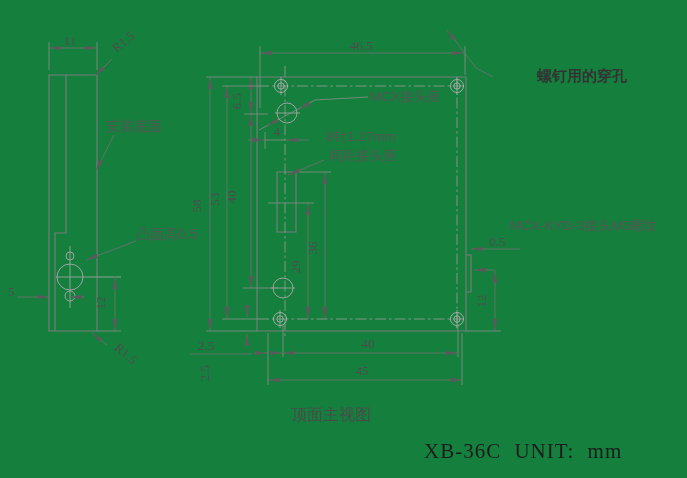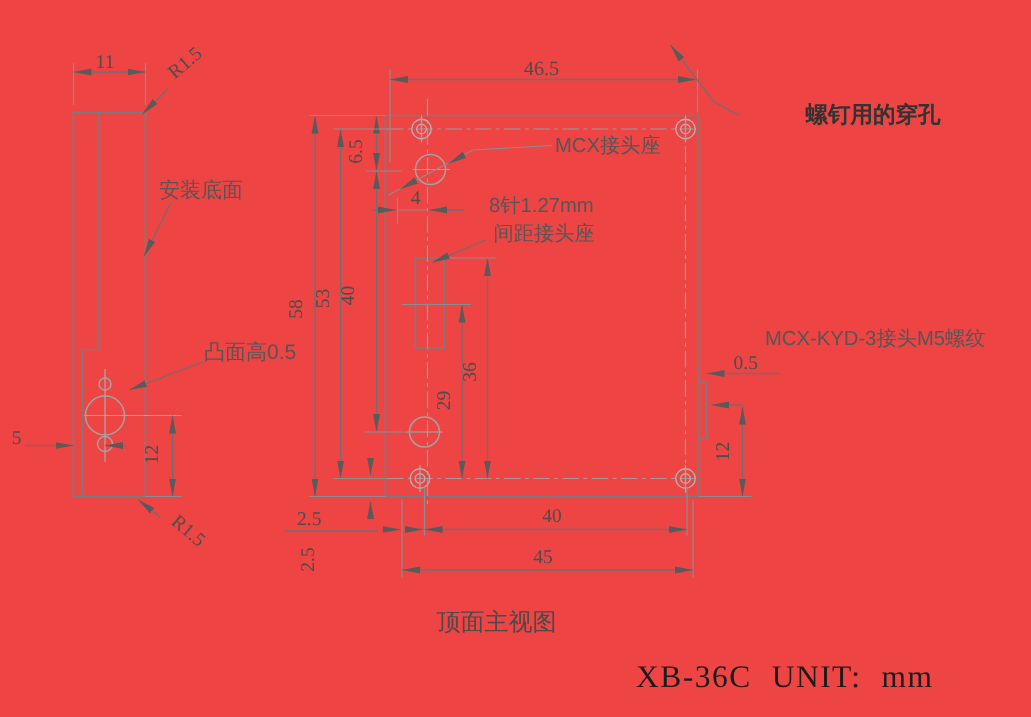--- a/index.html
+++ b/index.html
@@ -1,16 +1,16 @@
 <!DOCTYPE html>
 <html><head>
 <meta charset="utf-8">
 <style>
   html,body{margin:0;padding:0;background:#ffffff;}
-  .page{position:relative;width:687px;height:478px;background:#ef4444;overflow:hidden;
+  .page{position:relative;width:687px;height:478px;background:#15803d;overflow:hidden;
         font-family:"Liberation Sans",sans-serif;}
   svg{position:absolute;left:0;top:0;}
   
   .ln   {stroke:#7b7b7b;stroke-width:1.15;fill:none;}
   .thin {stroke:#8d8d8d;stroke-width:0.8;fill:none;}
   .dim  {stroke:#6f6f6f;stroke-width:0.85;fill:none;}
   .cl   {stroke:#9c9c9c;stroke-width:0.8;fill:none;stroke-dasharray:11 3 2.5 3;}
   .hole {stroke:#b2b2b2;stroke-width:0.9;fill:none;}
   .hole2{stroke:#a2a2a2;stroke-width:1;fill:none;}
   .tick {stroke:#a8a8a8;stroke-width:0.8;fill:none;}

